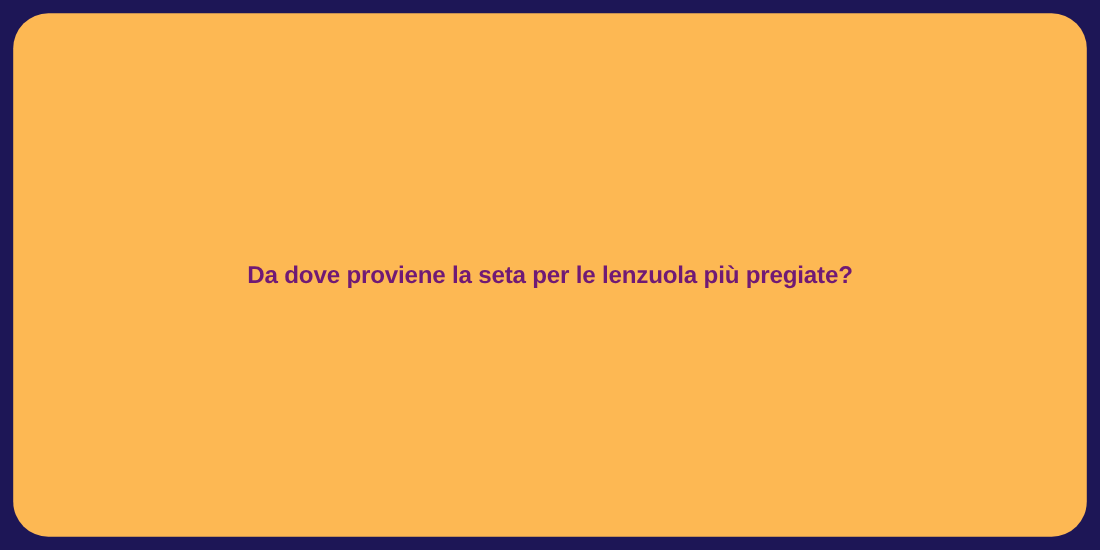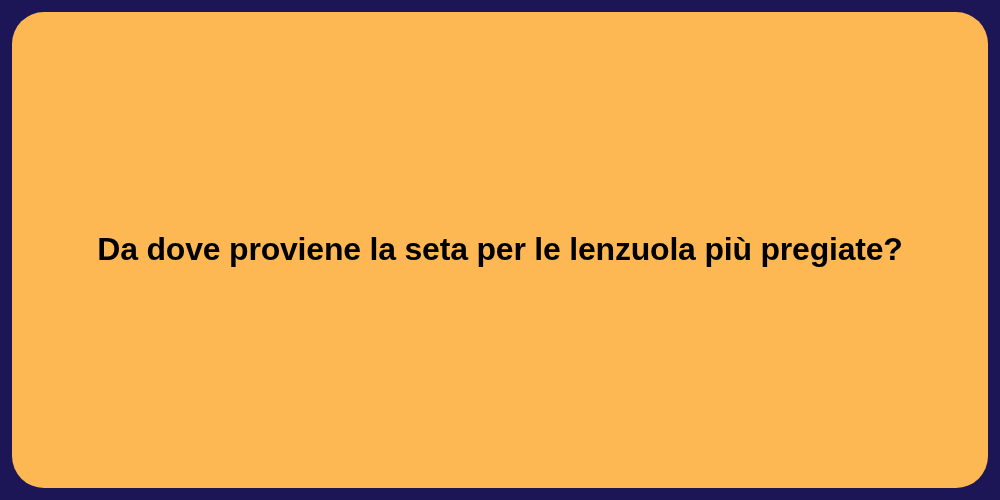--- a/index.html
+++ b/index.html
@@ -35,23 +35,23 @@
     border-radius: 32px;
     display: flex;
     align-items: center;
     justify-content: center;
     box-sizing: border-box;
     padding: 0 56px;
   }
 
   #headline {
     font-family: "Liberation Sans", sans-serif;
-    font-size: 32px;
+    font-size: 22px;
     font-weight: bold;
-    color: #000000;
+    color: #701a75;
     letter-spacing: -0.2px;
     line-height: 1.3;
     text-align: center;
     margin: 0;
     white-space: nowrap;
   }
 </style>
 </head>
 <body>
 

